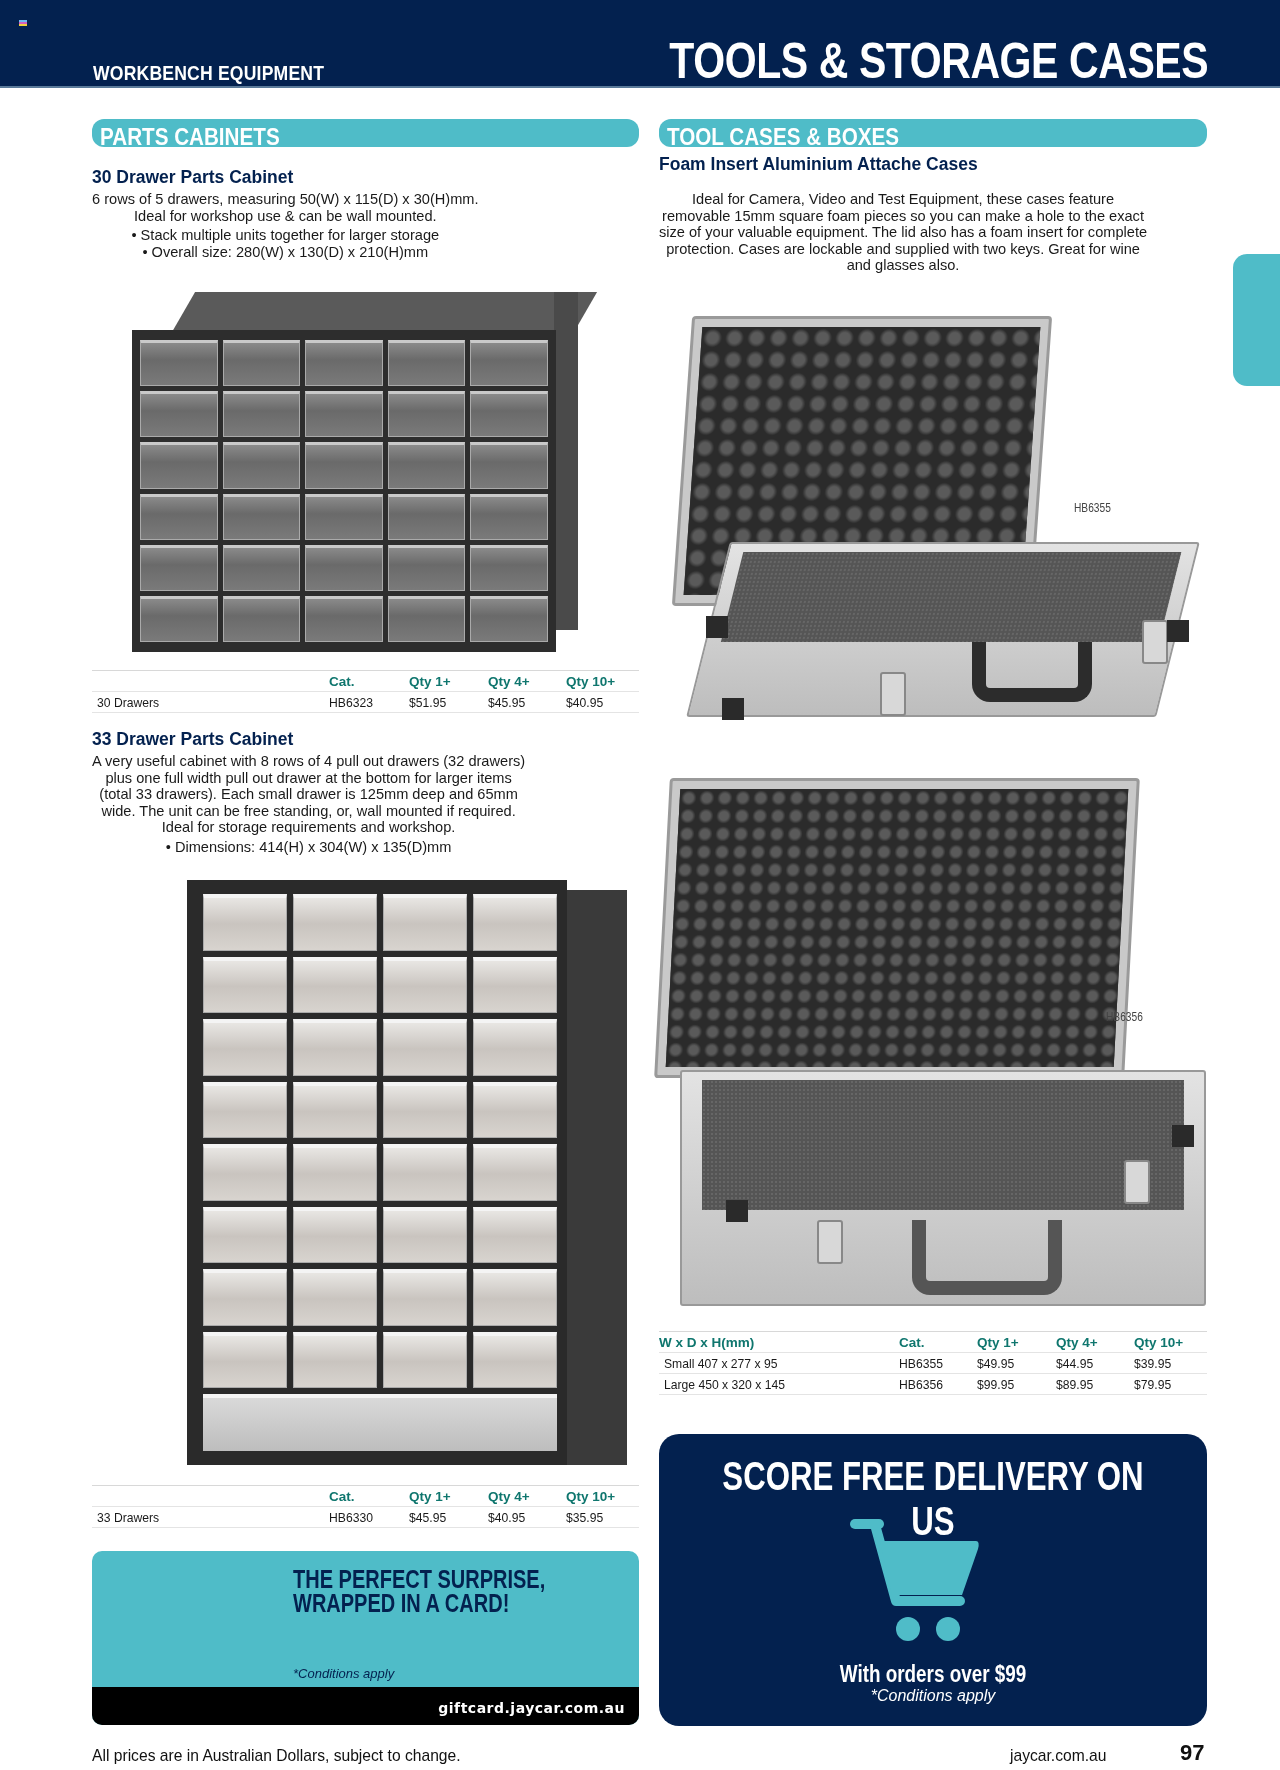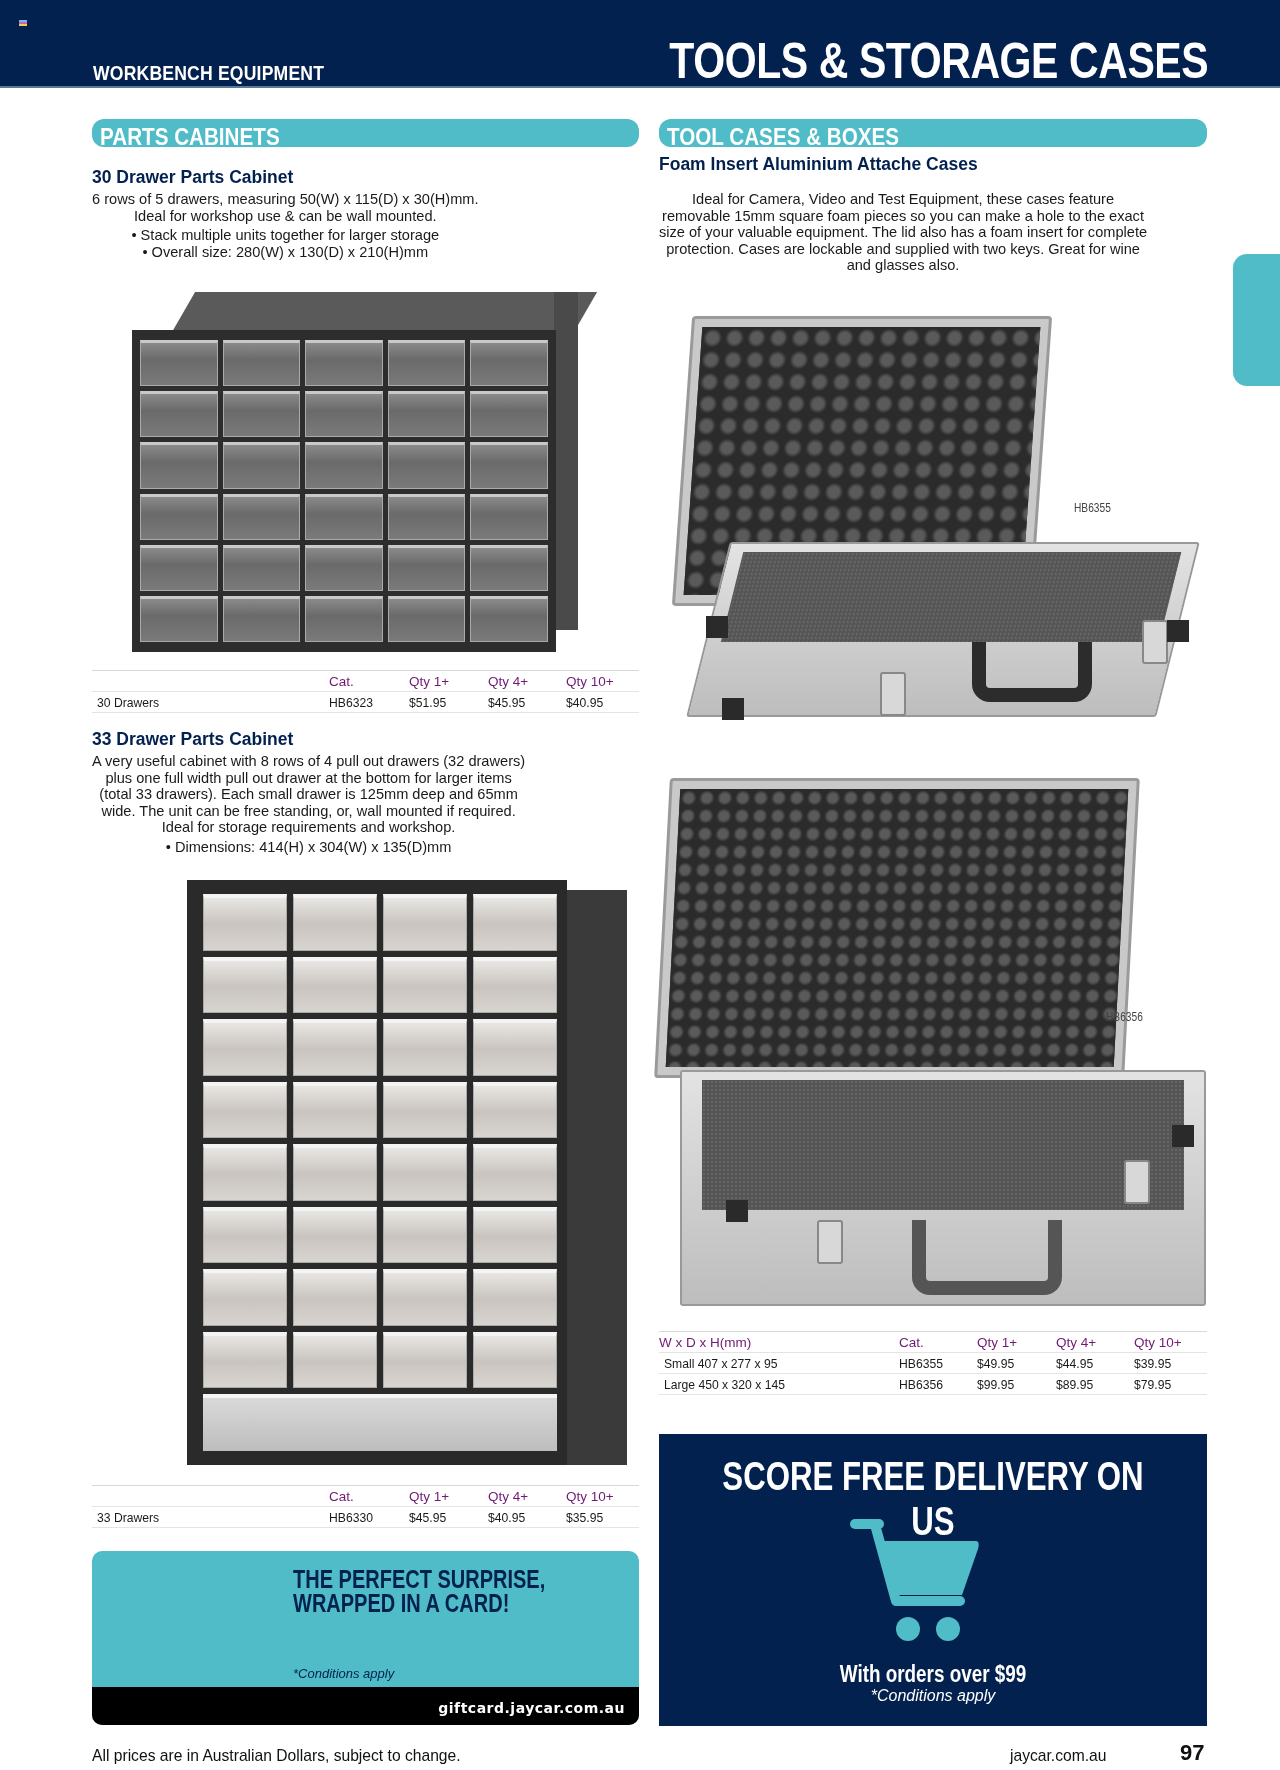--- a/index.html
+++ b/index.html
@@ -20,21 +20,21 @@
   .pill { position: absolute; height: 28px; background: #4fbcc8; border-radius: 12px; color: #fff; font-weight: bold; font-size: 24px; padding-left: 8px; line-height: 36px; overflow: hidden; }
   .pill span { display: inline-block; transform: scaleX(0.86); transform-origin: left; white-space: nowrap; }
 
   .prod-title { position: absolute; color: #03214f; font-weight: bold; font-size: 17.5px; white-space: nowrap; }
   .prod-desc { position: absolute; font-size: 14.6px; line-height: 16.6px; color: #1a1a1a; }
   .prod-desc p { white-space: nowrap; text-align: center; }
 
   
   .ptable { position: absolute; border-top: 1px solid #d8d8d8; }
   .ptable .row { position: relative; height: 21px; border-bottom: 1px solid #e4e4e4; font-size: 13.5px; line-height: 21px; }
-  .ptable .row.head { font-weight: normal; color: #701a75; }
+  .ptable .row.head { font-weight: bold; color: #0f766e; }
   .ptable .cell { position: absolute; top: 0; white-space: nowrap; }
   .ptable .row.body .cell { transform: scaleX(0.9); transform-origin: left; }
 
   
   .img-box { position: absolute; }
 
   
   .cab30 { left: 132px; top: 292px; width: 446px; height: 360px; }
   .cab30 .top { position: absolute; left: 40px; top: 0; width: 402px; height: 40px; background: #5a5a5a; transform: skewX(-30deg); transform-origin: bottom left; }
   .cab30 .side { position: absolute; right: 0; top: 0; width: 24px; height: 338px; background: #4a4a4a; }
@@ -69,21 +69,21 @@
   .gift .card .logo { position: absolute; left: 22px; top: 26px; color: #fff; font-size: 36px; font-weight: bold; letter-spacing: -1px; }
   .gift .card .tag { position: absolute; left: 25px; top: 72px; color: #ccd; font-size: 6px; letter-spacing: 0.5px; }
   .gift .headline { position: absolute; left: 201px; top: 16px; color: #03214f; font-weight: bold; font-size: 25px; line-height: 24px; transform: scaleX(0.8); transform-origin: left; white-space: nowrap; }
   .gift .body { position: absolute; left: 201px; top: 66px; color: #03214f; font-size: 17px; line-height: 19px; white-space: nowrap; }
   .gift .body b { font-weight: bold; }
   .gift .cond { position: absolute; left: 201px; top: 115px; color: #03214f; font-size: 13px; font-style: italic; }
   .gift .bar { position: absolute; left: 0; bottom: 0; width: 100%; height: 38px; background: #000; }
   .gift .url { position: absolute; right: 14px; bottom: 9px; color: #fff; font-weight: bold; font-size: 14px; letter-spacing: 0.5px; font-family: "DejaVu Sans", sans-serif; }
 
   
-  .delivery { position: absolute; left: 659px; top: 1434px; width: 548px; height: 292px; background: #03214f; border-radius: 0; text-align: center; }
+  .delivery { position: absolute; left: 659px; top: 1434px; width: 548px; height: 292px; background: #03214f; border-radius: 20px; text-align: center; }
   .delivery .title { position: absolute; left: 0; width: 100%; top: 20px; color: #fff; font-weight: bold; font-size: 40px; transform: scaleX(0.78); }
   .delivery .cart { position: absolute; left: 191px; top: 85px; width: 130px; height: 128px; }
   .delivery .sub { position: absolute; left: 0; width: 100%; top: 227px; color: #fff; font-weight: bold; font-size: 23px; transform: scaleX(0.82); }
   .delivery .cond { position: absolute; left: 0; width: 100%; top: 253px; color: #fff; font-size: 16px; font-style: italic; }
 
   
   .footer-note { position: absolute; left: 92px; top: 1746px; font-size: 17px; color: #111; transform: scaleX(0.92); transform-origin: left; white-space: nowrap; }
   .footer-site { position: absolute; left: 1010px; top: 1746px; font-size: 17px; color: #111; transform: scaleX(0.92); transform-origin: left; }
   .footer-page { position: absolute; left: 1180px; top: 1740px; font-size: 22px; font-weight: bold; color: #111; }
 </style>

